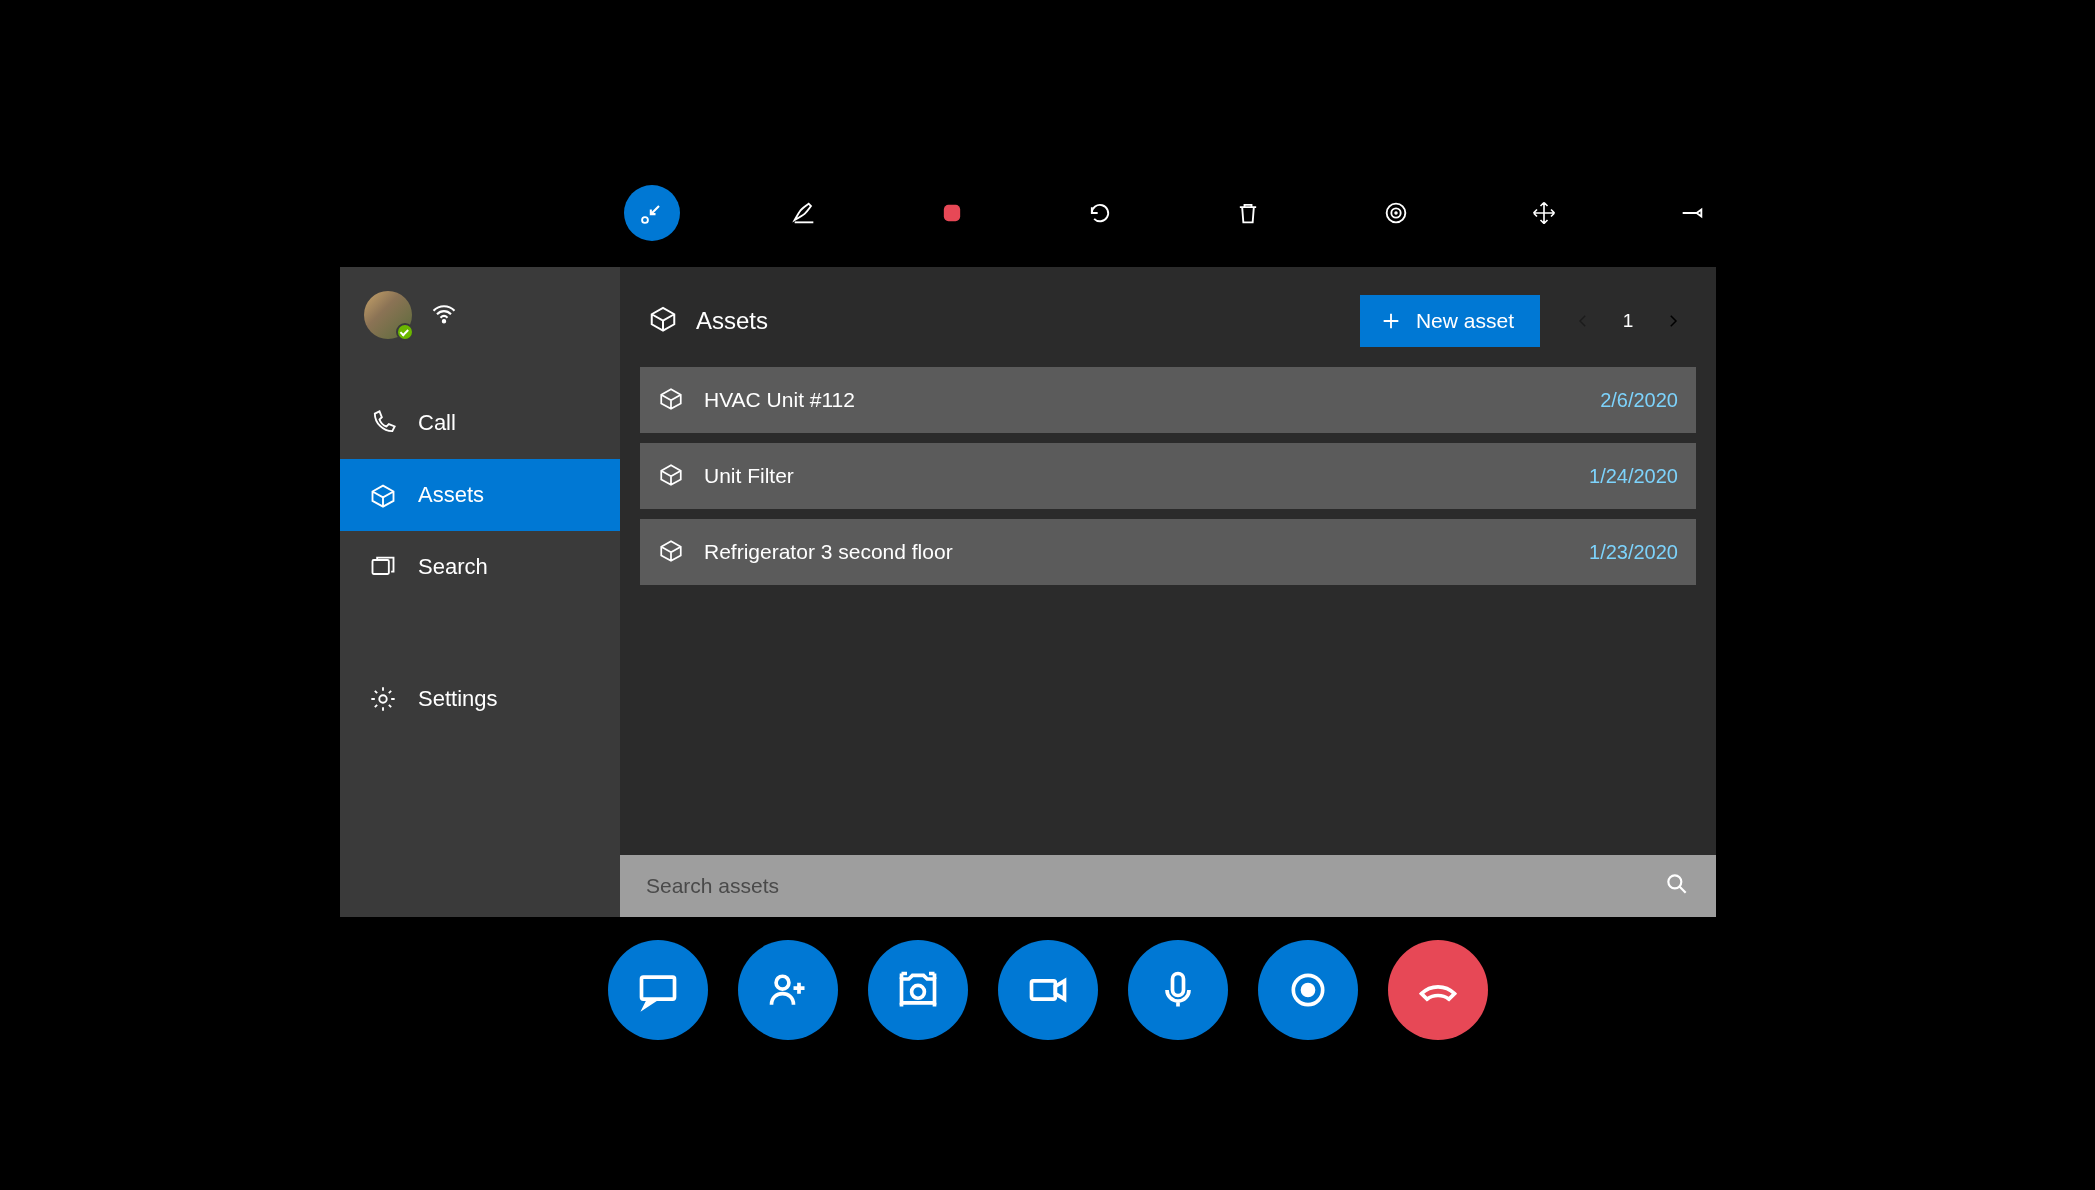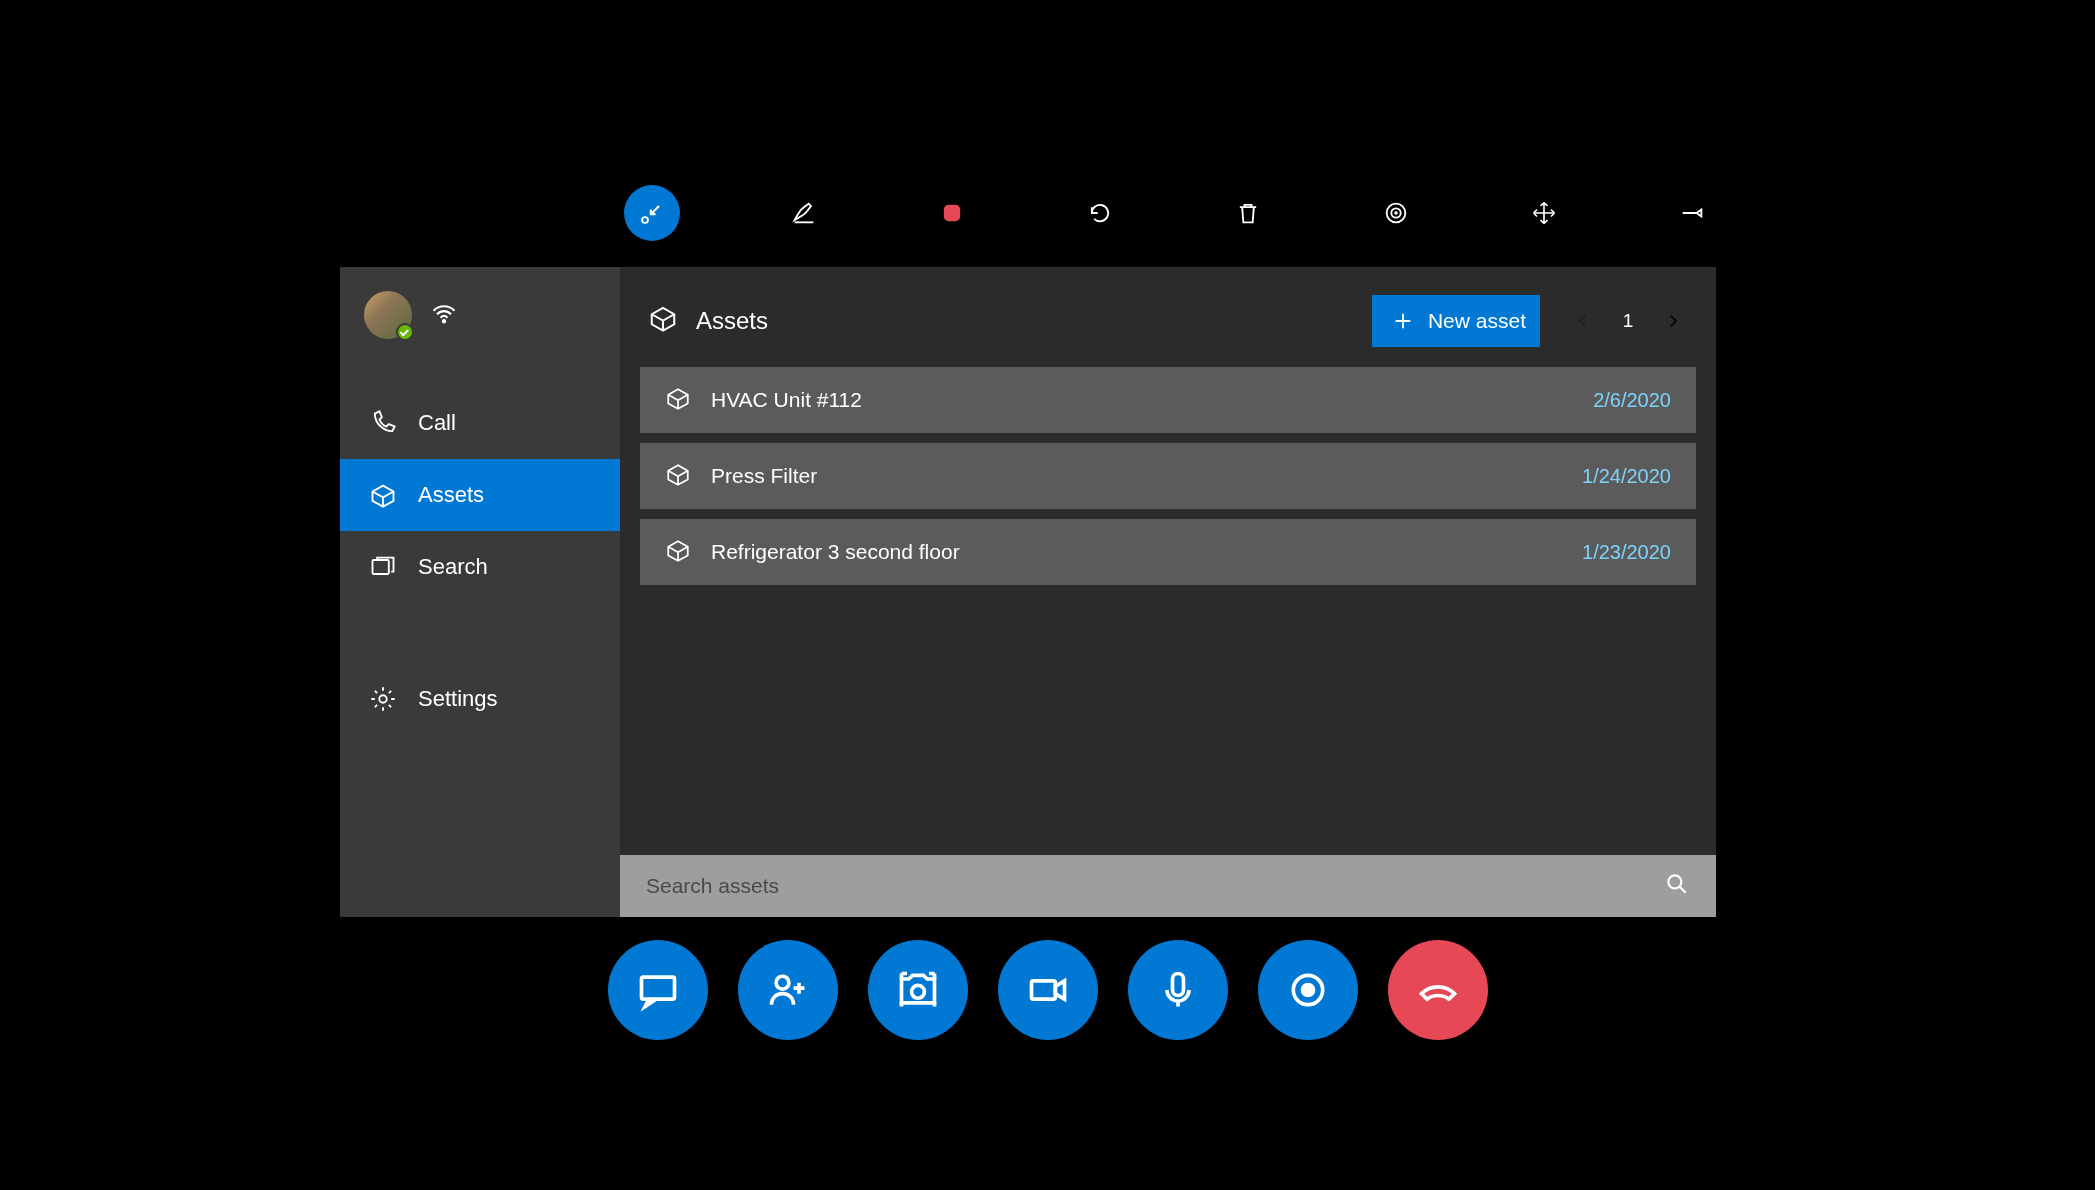--- a/index.html
+++ b/index.html
@@ -133,21 +133,21 @@
     display:flex;
     align-items:center;
     gap:18px;
   }
   .main-title svg { width: 30px; height:30px; }
   .new-asset-btn {
     background: #0078d4;
     color: #fff;
     border: none;
     font-size: 21px;
-    padding: 14px 14px 14px 20px;
+    padding: 14px 26px 14px 20px;
     display: flex;
     align-items: center;
     gap: 14px;
     cursor: pointer;
   }
   .new-asset-btn svg { width: 22px; height: 22px; }
   .pager {
     display: flex;
     align-items: center;
     gap: 20px;
@@ -169,21 +169,21 @@
 
   .asset-list {
     display: flex;
     flex-direction: column;
     gap: 10px;
   }
   .asset-row {
     background: #5b5b5b;
     display: flex;
     align-items: center;
-    padding: 18px 25px;
+    padding: 18px 18px;
     gap: 20px;
     cursor: pointer;
   }
   .asset-row .icon svg { width: 26px; height:26px; }
   .asset-name { flex: 1; font-size: 21px; }
   .asset-date { font-size: 20px; color:#7dd3fc; }
 
   .search-bar {
     margin-top: auto;
     margin-left: -20px;
@@ -448,21 +448,21 @@
         <span class="icon"><svg viewBox="0 0 24 24" stroke="#fff">
               <use href="#i-box"></use>
             </svg></span>
         <span class="asset-name">HVAC Unit #112</span>
         <span class="asset-date">2/6/2020</span>
       </div>
       <div class="asset-row">
         <span class="icon"><svg viewBox="0 0 24 24" stroke="#fff">
               <use href="#i-box"></use>
             </svg></span>
-        <span class="asset-name">Press Filter</span>
+        <span class="asset-name">Unit Filter</span>
         <span class="asset-date">1/24/2020</span>
       </div>
       <div class="asset-row">
         <span class="icon"><svg viewBox="0 0 24 24" stroke="#fff">
               <use href="#i-box"></use>
             </svg></span>
         <span class="asset-name">Refrigerator 3 second floor</span>
         <span class="asset-date">1/23/2020</span>
       </div>
     </div>

